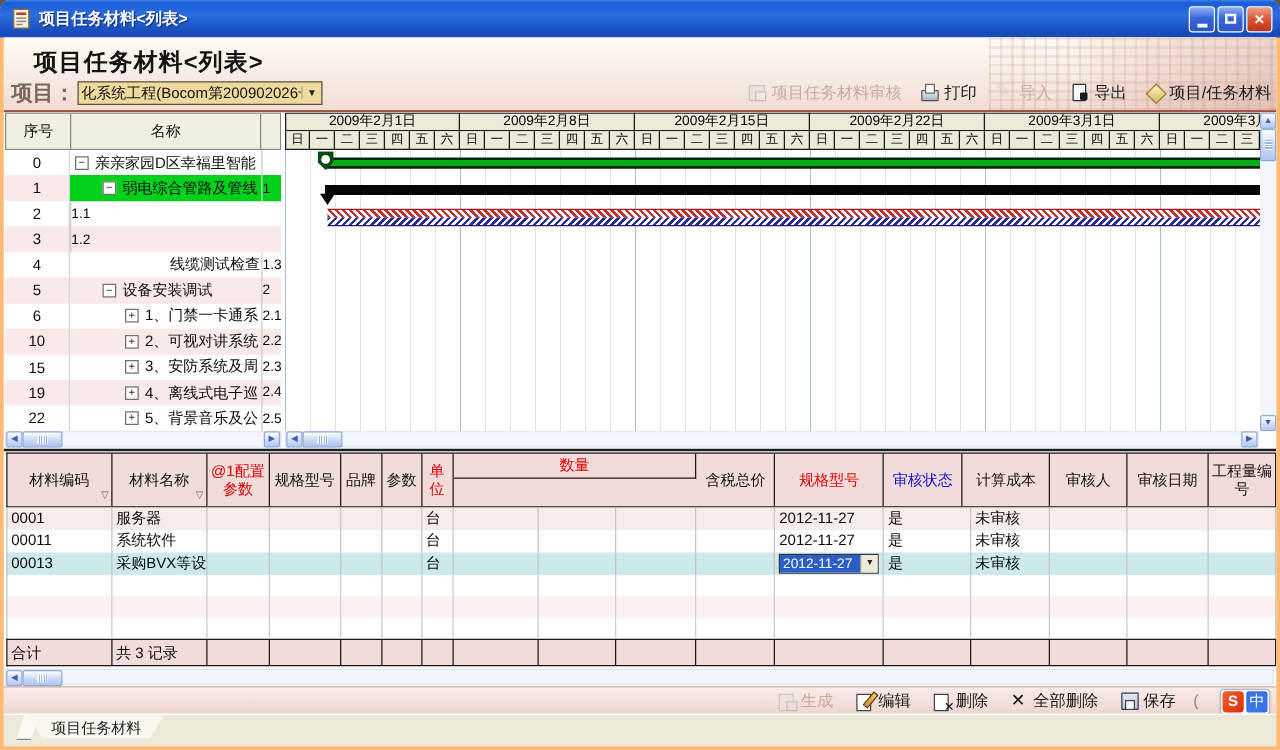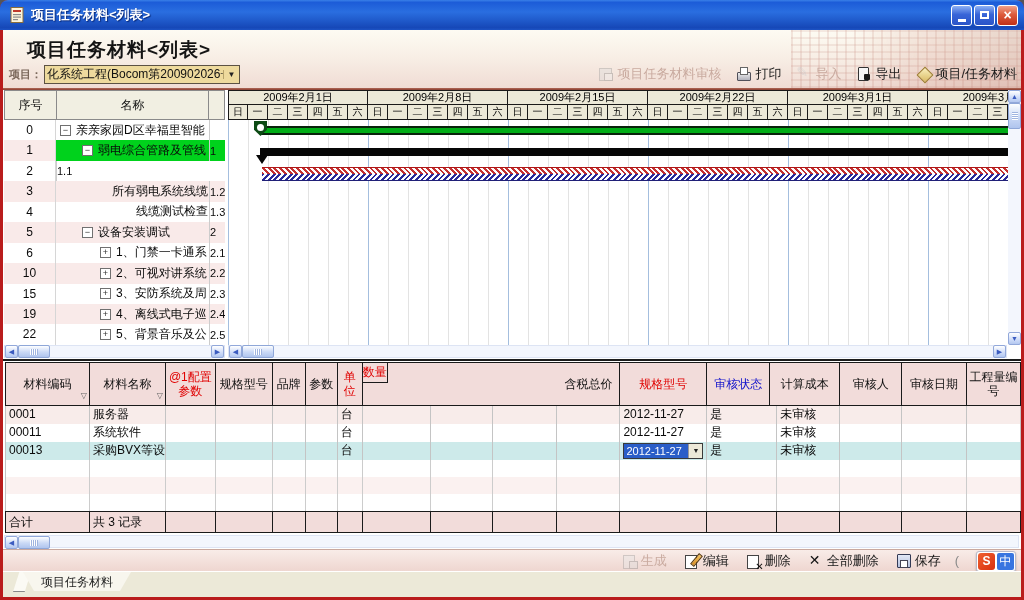--- a/index.html
+++ b/index.html
@@ -1,17 +1,17 @@
 <!DOCTYPE html>
 <html><head>
 <meta charset="utf-8">
 <style>
   html,body{margin:0;padding:0;background:#555;}
   *{font-family:"Liberation Sans","DejaVu Sans",sans-serif;}
-  .window{position:relative;width:1024px;height:600px;background:#b91c1c;border-radius:8px 8px 0 0;overflow:hidden;}
+  .window{position:relative;width:1024px;height:600px;background:#fdba74;border-radius:8px 8px 0 0;overflow:hidden;}
   
   .titlebar{position:absolute;left:0;top:0;width:1024px;height:30px;display:flex;align-items:center;padding:0 6px;box-sizing:border-box;
     background:linear-gradient(180deg,#3a80e8 0%,#1c5cd8 8%,#2a6ee0 40%,#1648b8 92%,#1d53c4 100%);}
   .ticon{width:18px;height:18px;margin:0 5px 0 2px;flex:none;}
   .ttitle{color:#fff;font-size:13px;font-weight:bold;text-shadow:1px 1px 1px #0a2a7a;flex:1;white-space:nowrap;overflow:hidden;}
   .winbtns{display:flex;}
   .wbtn{width:21px;height:21px;margin-left:2px;border:1px solid #fff;border-radius:3px;box-sizing:border-box;
     background:linear-gradient(180deg,#8cb0f4,#3865d8 45%,#2b55c8);display:flex;align-items:center;justify-content:center;color:#fff;cursor:pointer;}
   .wbtn.min i{width:8px;height:3px;background:#fff;margin-top:10px;}
   .wbtn.max i{width:9px;height:8px;border:2px solid #fff;box-sizing:border-box;background:transparent;}
@@ -20,21 +20,21 @@
   .content{position:absolute;left:3px;top:30px;width:1018px;height:567px;background:#fff;overflow:hidden;}
   
   .page-header{position:absolute;left:0;top:0;width:1018px;height:58px;background:linear-gradient(180deg,#fdfbf3 0%,#f8efe6 45%,#f0dcd4 100%);overflow:hidden;}
   .building-art{position:absolute;right:0;top:0;width:230px;height:58px;opacity:.55;
     background:
       repeating-linear-gradient(90deg,rgba(165,75,60,.22) 0 2px,transparent 2px 9px),
       repeating-linear-gradient(0deg,rgba(165,75,60,.18) 0 2px,transparent 2px 7px),
       linear-gradient(75deg,transparent 0 30%,rgba(190,100,80,.25) 60%,rgba(150,60,45,.35) 100%);}
   .page-title{position:absolute;left:24px;top:7px;font-size:19px;font-weight:bold;color:#141414;letter-spacing:1px;}
   .project-row{position:absolute;left:0;bottom:3px;width:1018px;height:22px;display:flex;align-items:center;padding-left:6px;box-sizing:border-box;}
-  .proj-label{font-size:11px;font-weight:bold;color:#7a675a;margin-right:2px;}
+  .proj-label{font-size:17px;font-weight:bold;color:#7a675a;margin-right:2px;}
   .proj-select{height:19px;width:196px;background:#eeda9d;border:1px solid #5c5244;display:flex;align-items:center;box-sizing:border-box;cursor:pointer;}
   .proj-value{flex:1;font-size:12px;color:#111;padding-left:2px;white-space:nowrap;overflow:hidden;}
   .proj-arrow{width:15px;text-align:center;font-size:8px;color:#222;border-left:1px solid #b7a36a;}
   .top-toolbar{margin-left:auto;display:flex;align-items:center;padding-right:4px;}
   .tb-item{display:flex;align-items:center;margin-left:15px;font-size:13px;color:#1a1a1a;cursor:pointer;white-space:nowrap;}
   .tb-item.disabled{color:#c9aa9f;cursor:default;}
   .tb-item.disabled .tb-icon{opacity:.4;filter:grayscale(60%);}
   
   .tb-icon{display:inline-block;width:16px;height:16px;position:relative;margin-right:3px;flex:none;}
   .print-icon::before{content:"";position:absolute;left:1px;top:6px;width:12px;height:7px;background:linear-gradient(#ececec,#b2b2bc);border:1px solid #50505a;border-radius:1px;}
@@ -104,21 +104,21 @@
   .hscroll.gantt{left:225px;top:0;width:779px;}
   .vscroll{position:absolute;left:1005px;top:0;width:13px;height:255px;background:#f3f6fd;display:flex;flex-direction:column;align-items:center;}
   .hscroll2{position:absolute;left:1px;top:505px;width:1015px;height:13px;display:flex;background:#f3f6fd;border:1px solid #dde4f4;box-sizing:border-box;}
   
   .material-panel{position:absolute;left:2px;top:332px;width:1016px;}
   .m-header{display:flex;height:44px;box-sizing:border-box;background:#f2dcda;border-top:1px solid #1a1a1a;border-bottom:1px solid #1a1a1a;border-left:1px solid #1a1a1a;}
   .mh-cell{box-sizing:border-box;border-right:1px solid #1a1a1a;display:flex;align-items:center;justify-content:center;text-align:center;font-size:12px;line-height:14px;color:#111;position:relative;padding:0 1px;height:100%;}
   .mh-cell.red,.mh-red{color:#e00000;}
   .mh-cell.blue{color:#1212cc;}
   .sort-glyph{position:absolute;right:2px;bottom:2px;font-size:8px;color:#666;}
-  .mh-group{display:flex;box-sizing:border-box;height:100%;}
+  .mh-group{display:flex;flex-direction:column;box-sizing:border-box;height:100%;}
   .mh-group-label{height:20px;box-sizing:border-box;border-bottom:1px solid #1a1a1a;border-right:1px solid #1a1a1a;display:flex;align-items:center;justify-content:center;font-size:12px;}
   .mh-group-row{display:flex;flex:1;}
   .mh-group-row .mh-cell{height:auto;}
   .m-row{display:flex;height:18px;border-left:1px solid #c2c2c2;box-sizing:border-box;}
   .m-row.pink{background:#f8ecea;}
   .m-row.selected{background:#cdeaea;}
   .m-row.empty-pink{background:#fbf1f0;}
   .m-cell{box-sizing:border-box;border-right:1px solid #c4c4c4;font-size:12px;line-height:17px;padding-left:3px;overflow:hidden;white-space:nowrap;color:#0a0a0a;}
   .m-empty .m-cell{border-right:1px solid #cccccc;}
   .m-row.empty{height:17px;}
@@ -225,23 +225,20 @@
                 <span>弱电综合管路及管线</span>
               </span>
               <span class="twbs">1</span>
             </div>
             <div class="trow">
               <span class="tseq">2</span>
               <span class="twbs">1.1</span>
             </div>
             <div class="trow alt">
               <span class="tseq">3</span>
-              <span class="tname right">
-                <span>所有弱电系统线缆</span>
-              </span>
               <span class="twbs">1.2</span>
             </div>
             <div class="trow">
               <span class="tseq">4</span>
               <span class="tname right">
                 <span>线缆测试检查</span>
               </span>
               <span class="twbs">1.3</span>
             </div>
             <div class="trow alt">

